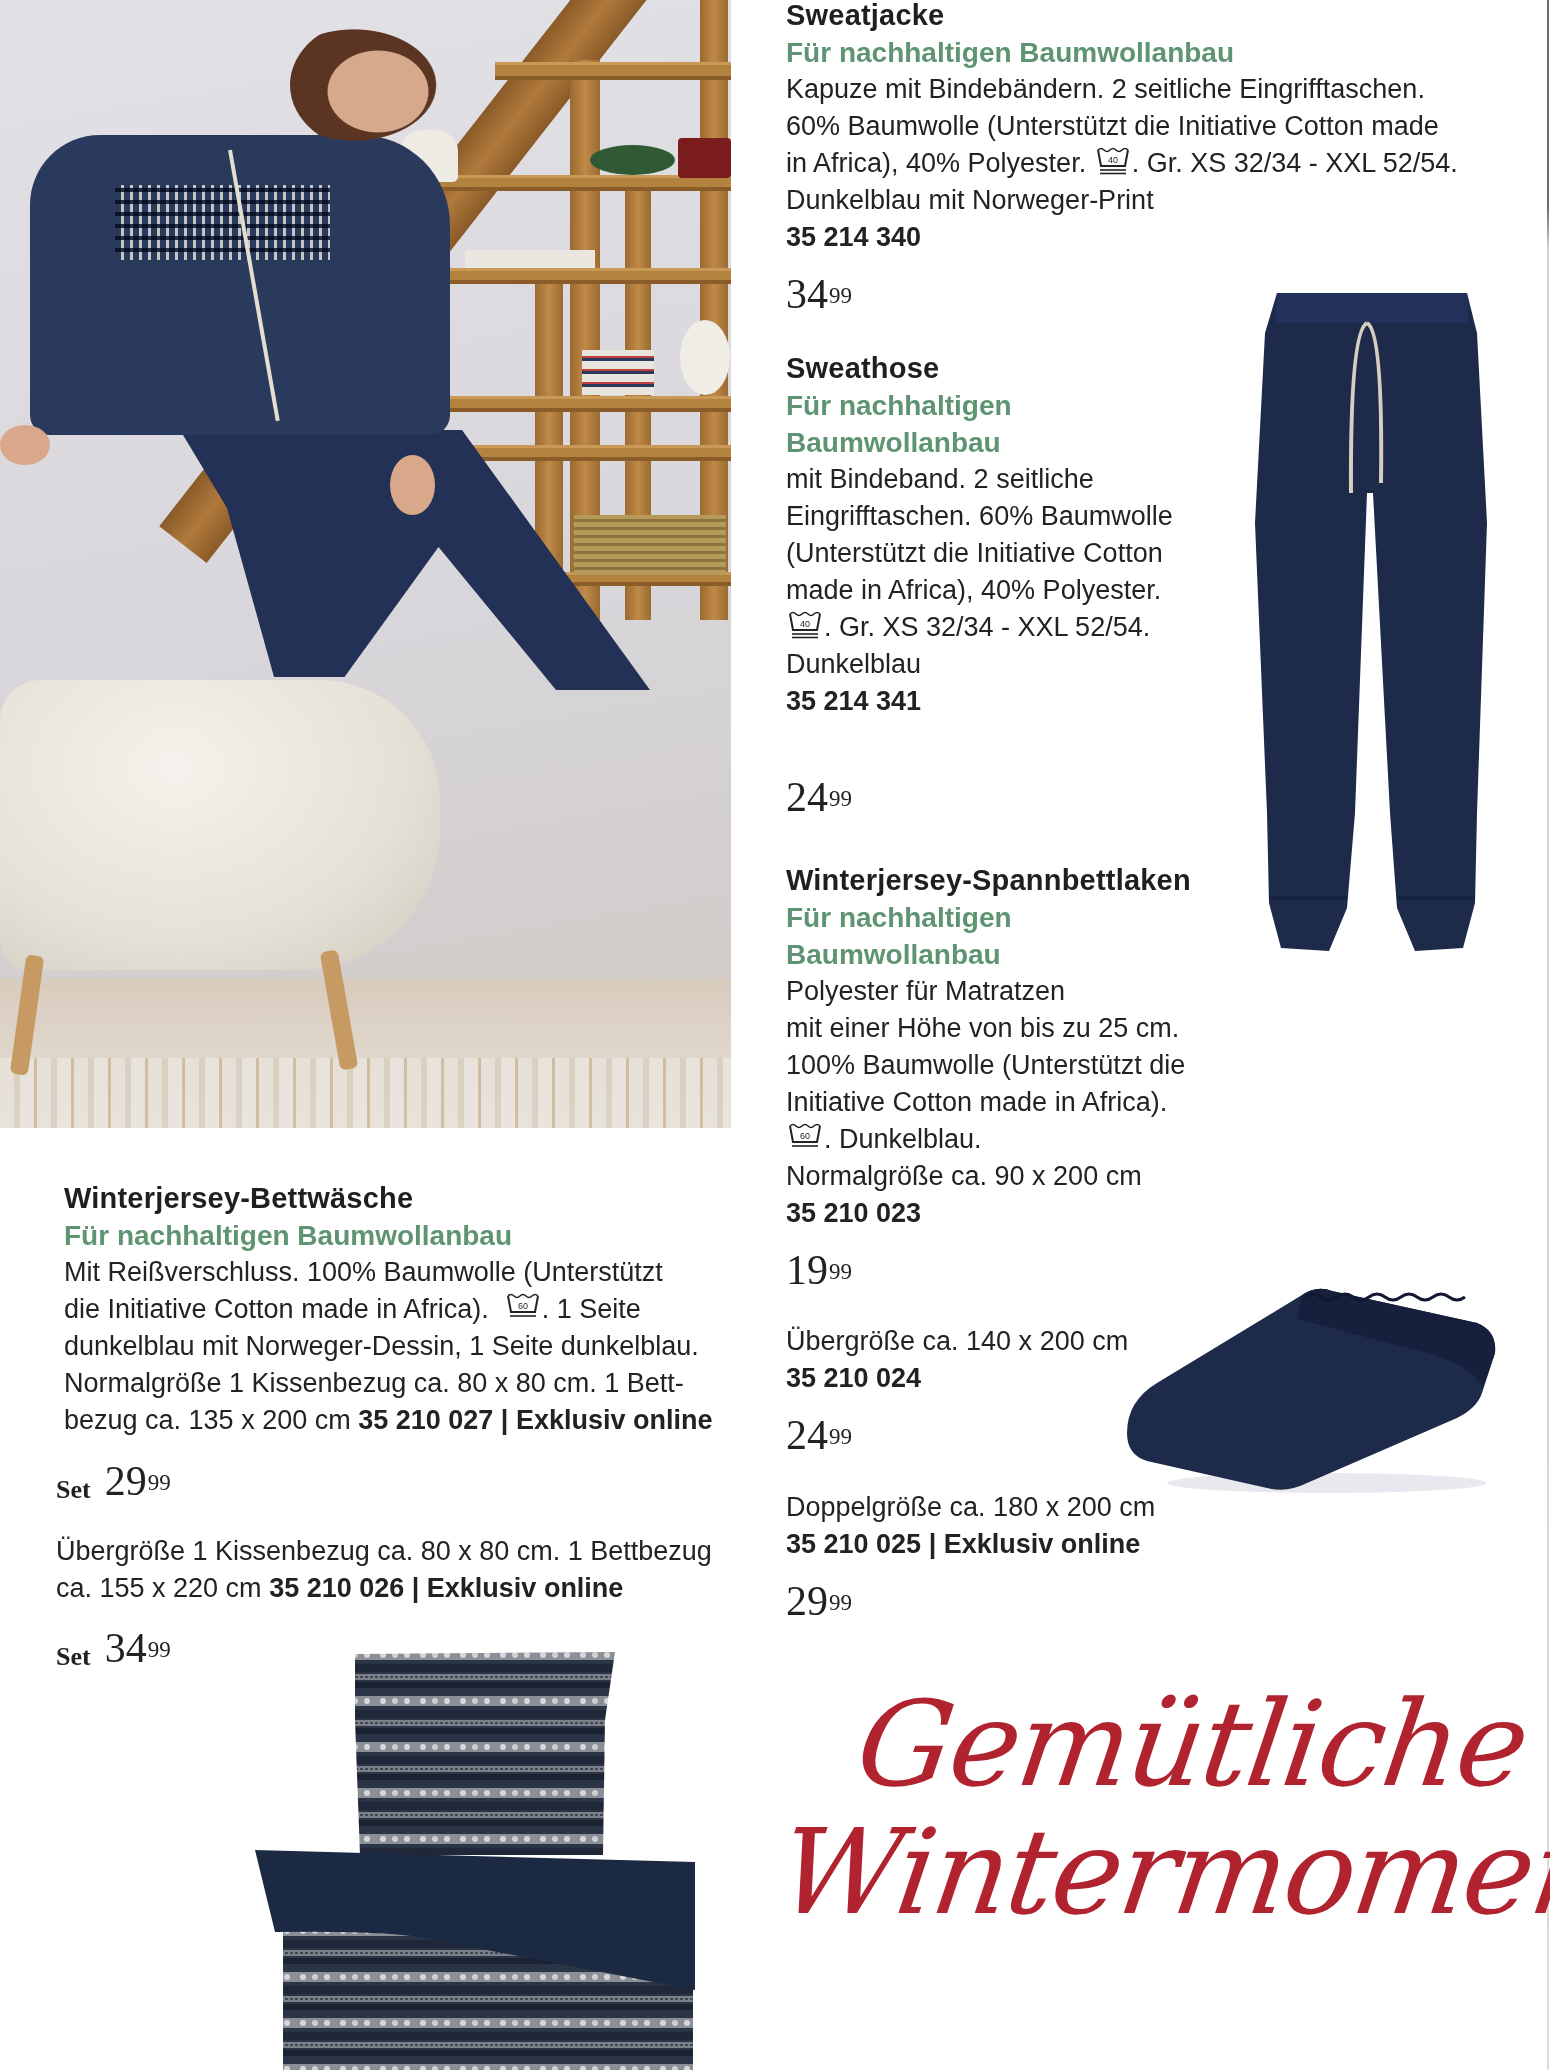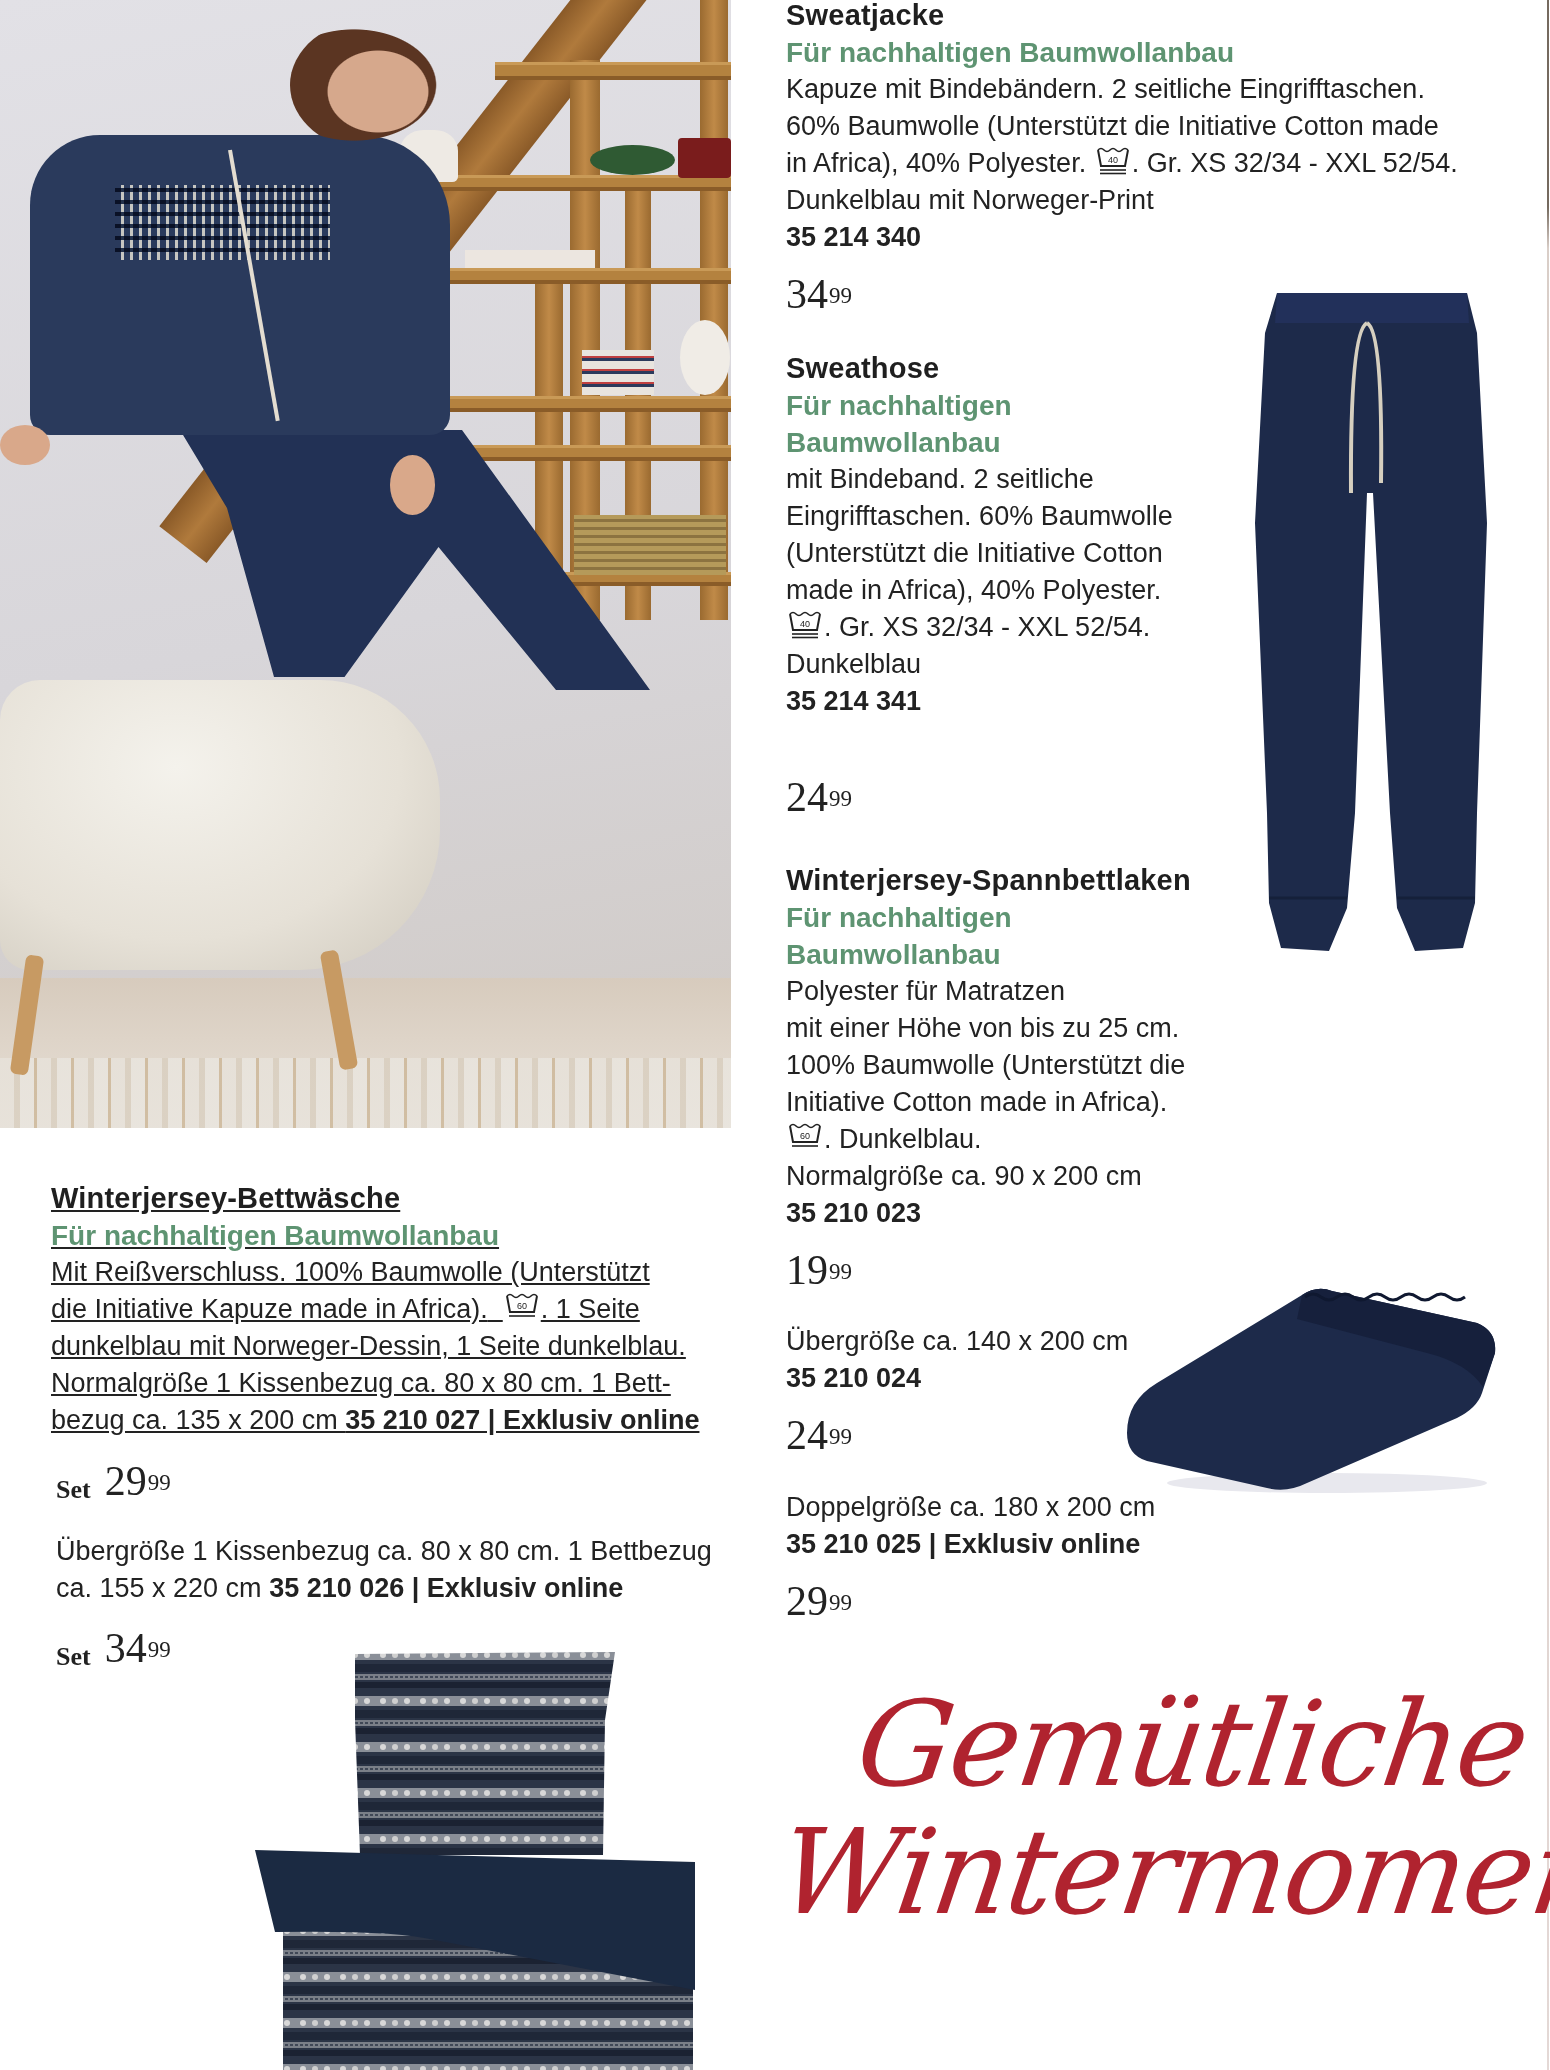--- a/index.html
+++ b/index.html
@@ -168,25 +168,25 @@
 </div>
 <div class="price" style="left:786px;top:1571px;"><span>29</span><span class="cents">99</span></div>
 
 <svg class="sheet-img" viewBox="0 0 370 212">
   <ellipse cx="200" cy="200" rx="160" ry="10" fill="#e8e8ee"></ellipse>
   <path d="M0 150 Q0 118 30 100 L175 12 Q190 2 205 8 L350 40 Q370 48 368 70 L355 110 Q350 125 330 135 L180 200 Q160 210 140 205 L20 178 Q0 172 0 150 Z" fill="#1d2a4a"></path>
   <path d="M175 12 Q190 2 205 8 L350 40 Q370 48 368 70 L356 104 Q340 80 300 70 L170 36 Z" fill="#16203c"></path>
   <path d="M178 14 q8 -6 16 0 t16 0 t16 0 t16 0 t16 0 t16 0 t16 0 t16 0 t16 0 t16 0" fill="none" stroke="#0f1830" stroke-width="3"></path>
 </svg>
 
-<div class="block" style="left:51px;top:1180px;text-decoration:underline;">
+<div class="block" style="left:64px;top:1180px;">
   <div class="title">Winterjersey-Bettwäsche</div>
   <div class="tagline">Für nachhaltigen Baumwollanbau</div>
   <div class="desc">Mit Reißverschluss. 100% Baumwolle (Unterstützt</div>
-  <div class="desc"><span>die Initiative Kapuze made in Africa).</span>&nbsp;&nbsp;<svg class="wash" viewBox="0 0 34 30">
+  <div class="desc"><span>die Initiative Cotton made in Africa).</span>&nbsp;&nbsp;<svg class="wash" viewBox="0 0 34 30">
         <path d="M2 4 L5 20 L29 20 L32 4" fill="none" stroke="#222" stroke-width="2"></path>
         <path d="M2 4 q3 -3 6 0 t6 0 t6 0 t6 0 t6 0" fill="none" stroke="#222" stroke-width="1.6"></path>
         <text x="17" y="17" font-size="9" text-anchor="middle" fill="#222">60</text>
         <line x1="4" y1="24" x2="30" y2="24" stroke="#222" stroke-width="1.6"></line>
       </svg><span>. 1 Seite</span></div>
   <div class="desc">dunkelblau mit Norweger-Dessin, 1 Seite dunkelblau.</div>
   <div class="desc">Normalgröße 1 Kissenbezug ca. 80 x 80 cm. 1 Bett-</div>
   <div class="desc"><span>bezug ca. 135 x 200 cm </span><span class="artno">35 210 027 | Exklusiv online</span></div>
 </div>
 <div class="price" style="left:56px;top:1451px;"><span class="set">Set</span><span>29</span><span class="cents">99</span></div>

